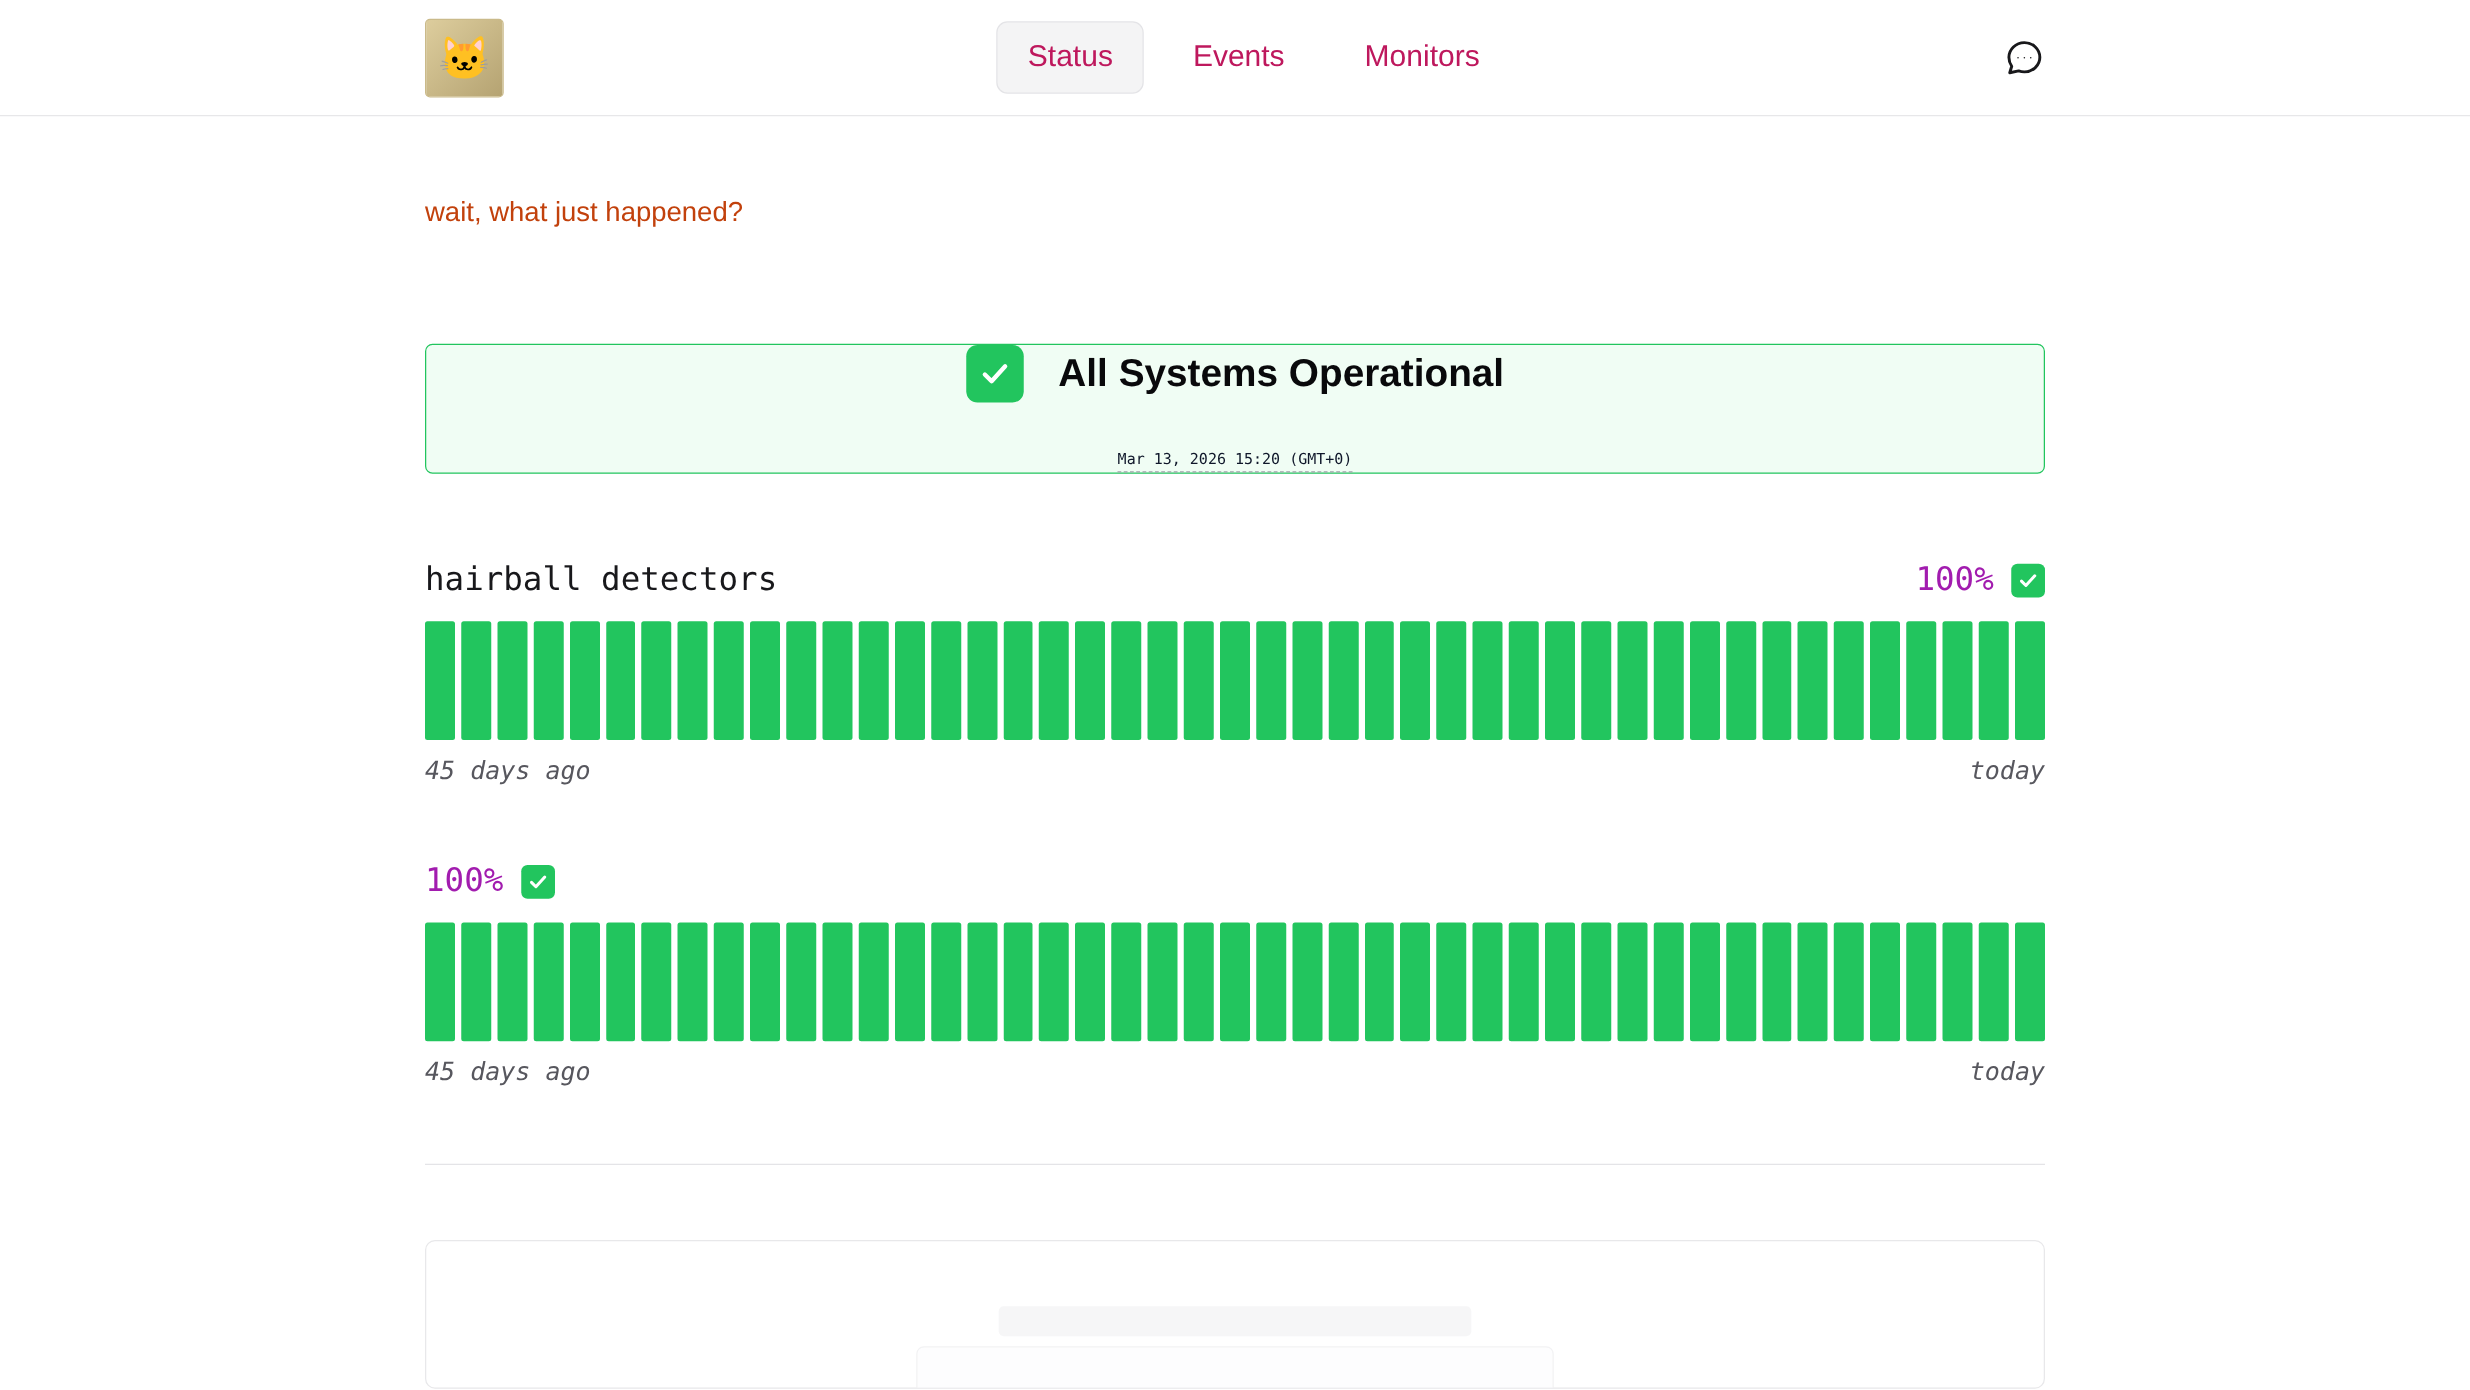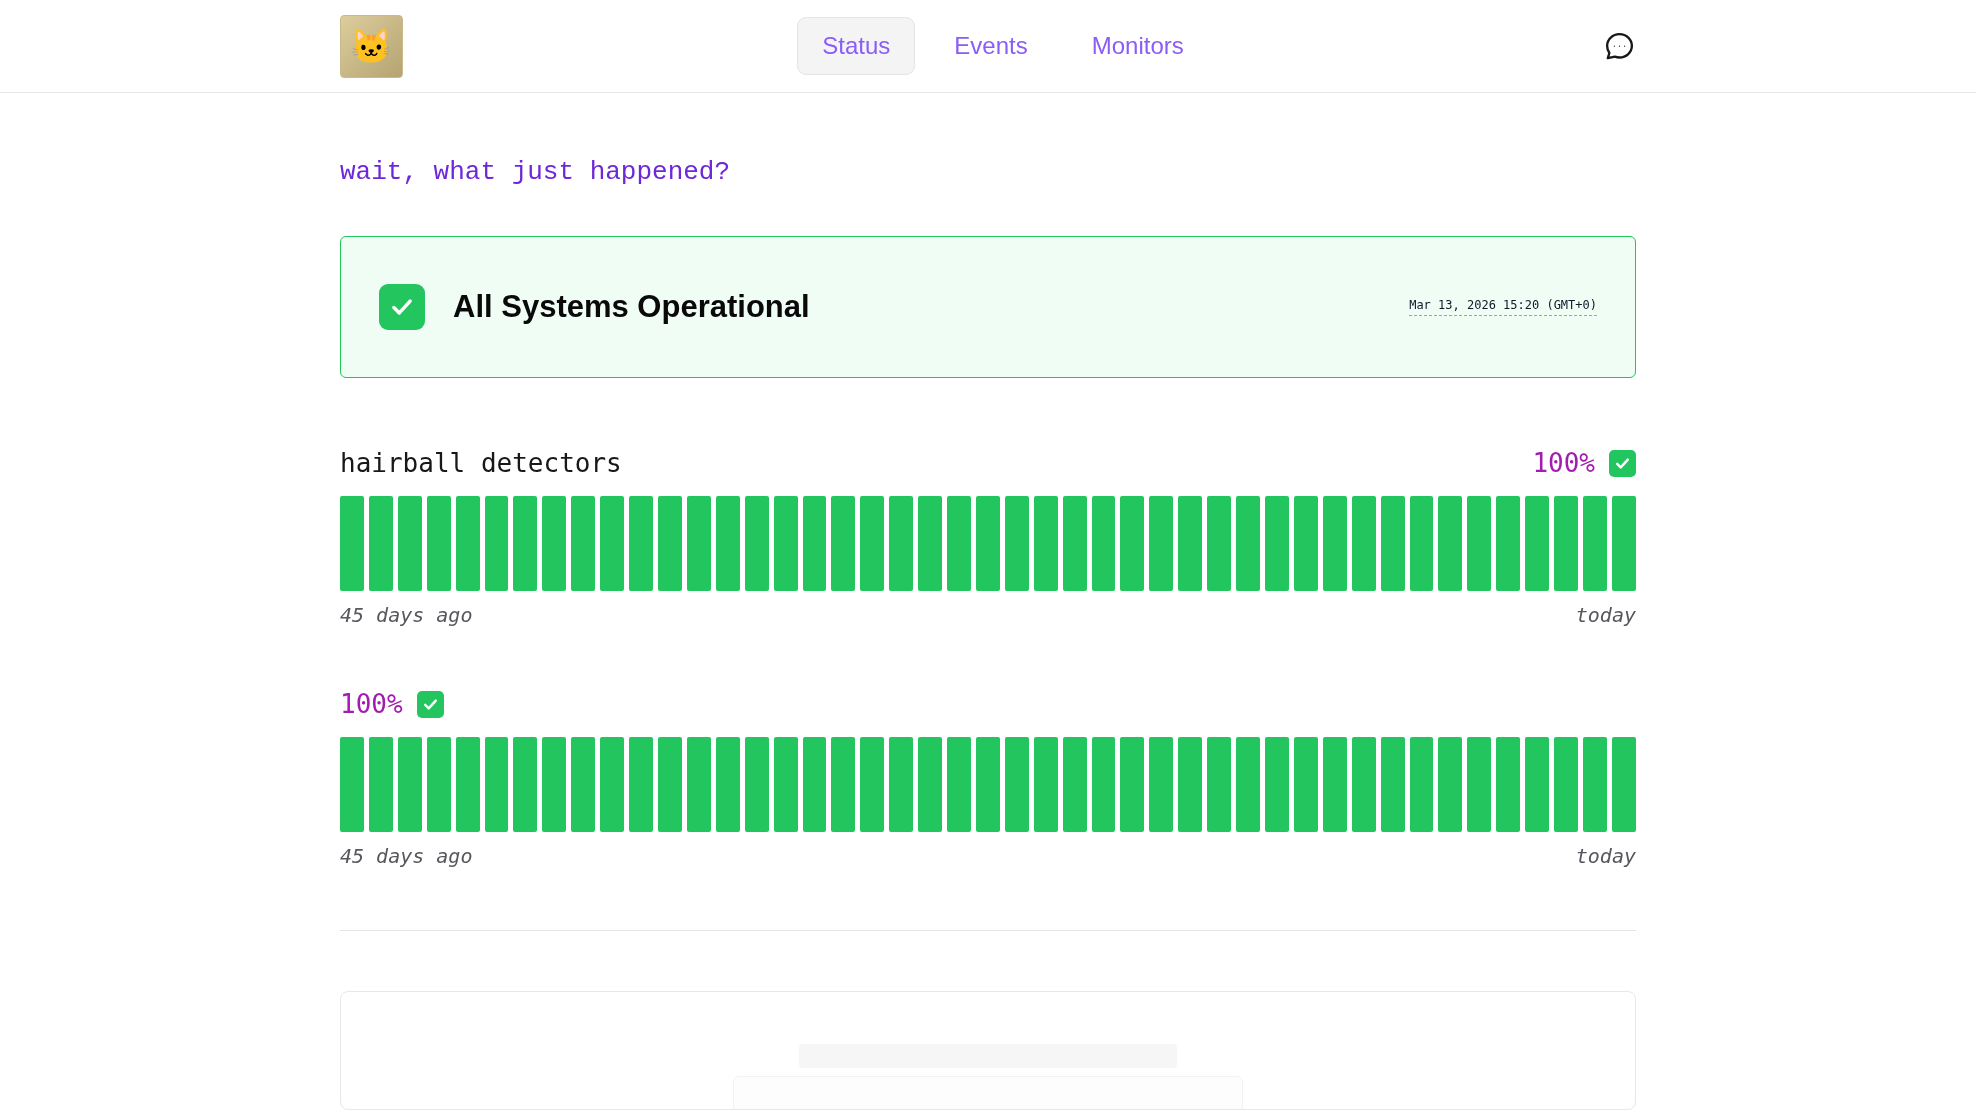--- a/index.html
+++ b/index.html
@@ -15,43 +15,44 @@
   }
   .logo {
     width: 63px; height: 63px; border-radius: 4px; cursor: pointer;
     background: linear-gradient(135deg, #d9c896, #b7a want: #b7a571);
     background: linear-gradient(135deg, #ddcd9d, #b5a372);
     display: flex; align-items: center; justify-content: center;
     font-size: 34px; overflow: hidden; border: 1px solid #caba8a;
   }
   .nav { display: flex; align-items: center; gap: 14px; }
   .nav-tab {
-    font-size: 24px; font-weight: 500; color: #8b5cf6; cursor: pointer;
+    font-size: 24px; font-weight: 500; color: #be185d; cursor: pointer;
     padding: 14px 24px; border-radius: 9px; border: 1px solid transparent;
     background: transparent;
   }
   .nav-tab.active { background: #f4f4f5; border-color: #e4e4e7; }
   .header-right { display: flex; align-items: center; gap: 34px; }
   .chat-btn { background: none; border: none; cursor: pointer; display: flex; align-items: center; color: #18181b; }
   .get-updates-btn {
     font-family: "Liberation Sans", sans-serif;
     font-size: 24px; font-weight: 600; color: #18181b; background: #fff;
     border: 1px solid #e4e4e7; border-radius: 9px; padding: 15px 28px; cursor: pointer;
   }
 
   
   .main { max-width: 1296px; margin: 0 auto; padding-top: 50px; }
   .page-title { font-size: 35px; font-weight: 700; color: #09090b; }
-  .page-subtitle { font-size: 26px; color: #6d28d9; margin-top: 14px; font-family: Liberation Mono, monospace; }
+  .page-subtitle { font-size: 22px; color: #c2410c; margin-top: 14px; }
 
   
   .banner {
-    margin-top: 49px; height: 142px; border: 1px solid #22c55e; border-radius: 6px;
+    margin-top: 92px; height: 104px; border: 1px solid #22c55e; border-radius: 6px;
     background: #f0fdf4; display: flex; align-items: center; justify-content: space-between;
     padding: 0 38px;
+    flex-direction: column;
   }
   .banner-left { display: flex; align-items: center; gap: 28px; }
   .banner-check {
     width: 46px; height: 46px; border-radius: 9px; background: #22c55e;
     display: flex; align-items: center; justify-content: center; flex-shrink: 0;
   }
   .banner-label { font-size: 31px; font-weight: 700; color: #09090b; }
   .banner-time {
     font-size: 12px; color: #0f172a; cursor: default;
     border-bottom: 1px dashed #a1a1aa; padding-bottom: 3px;

